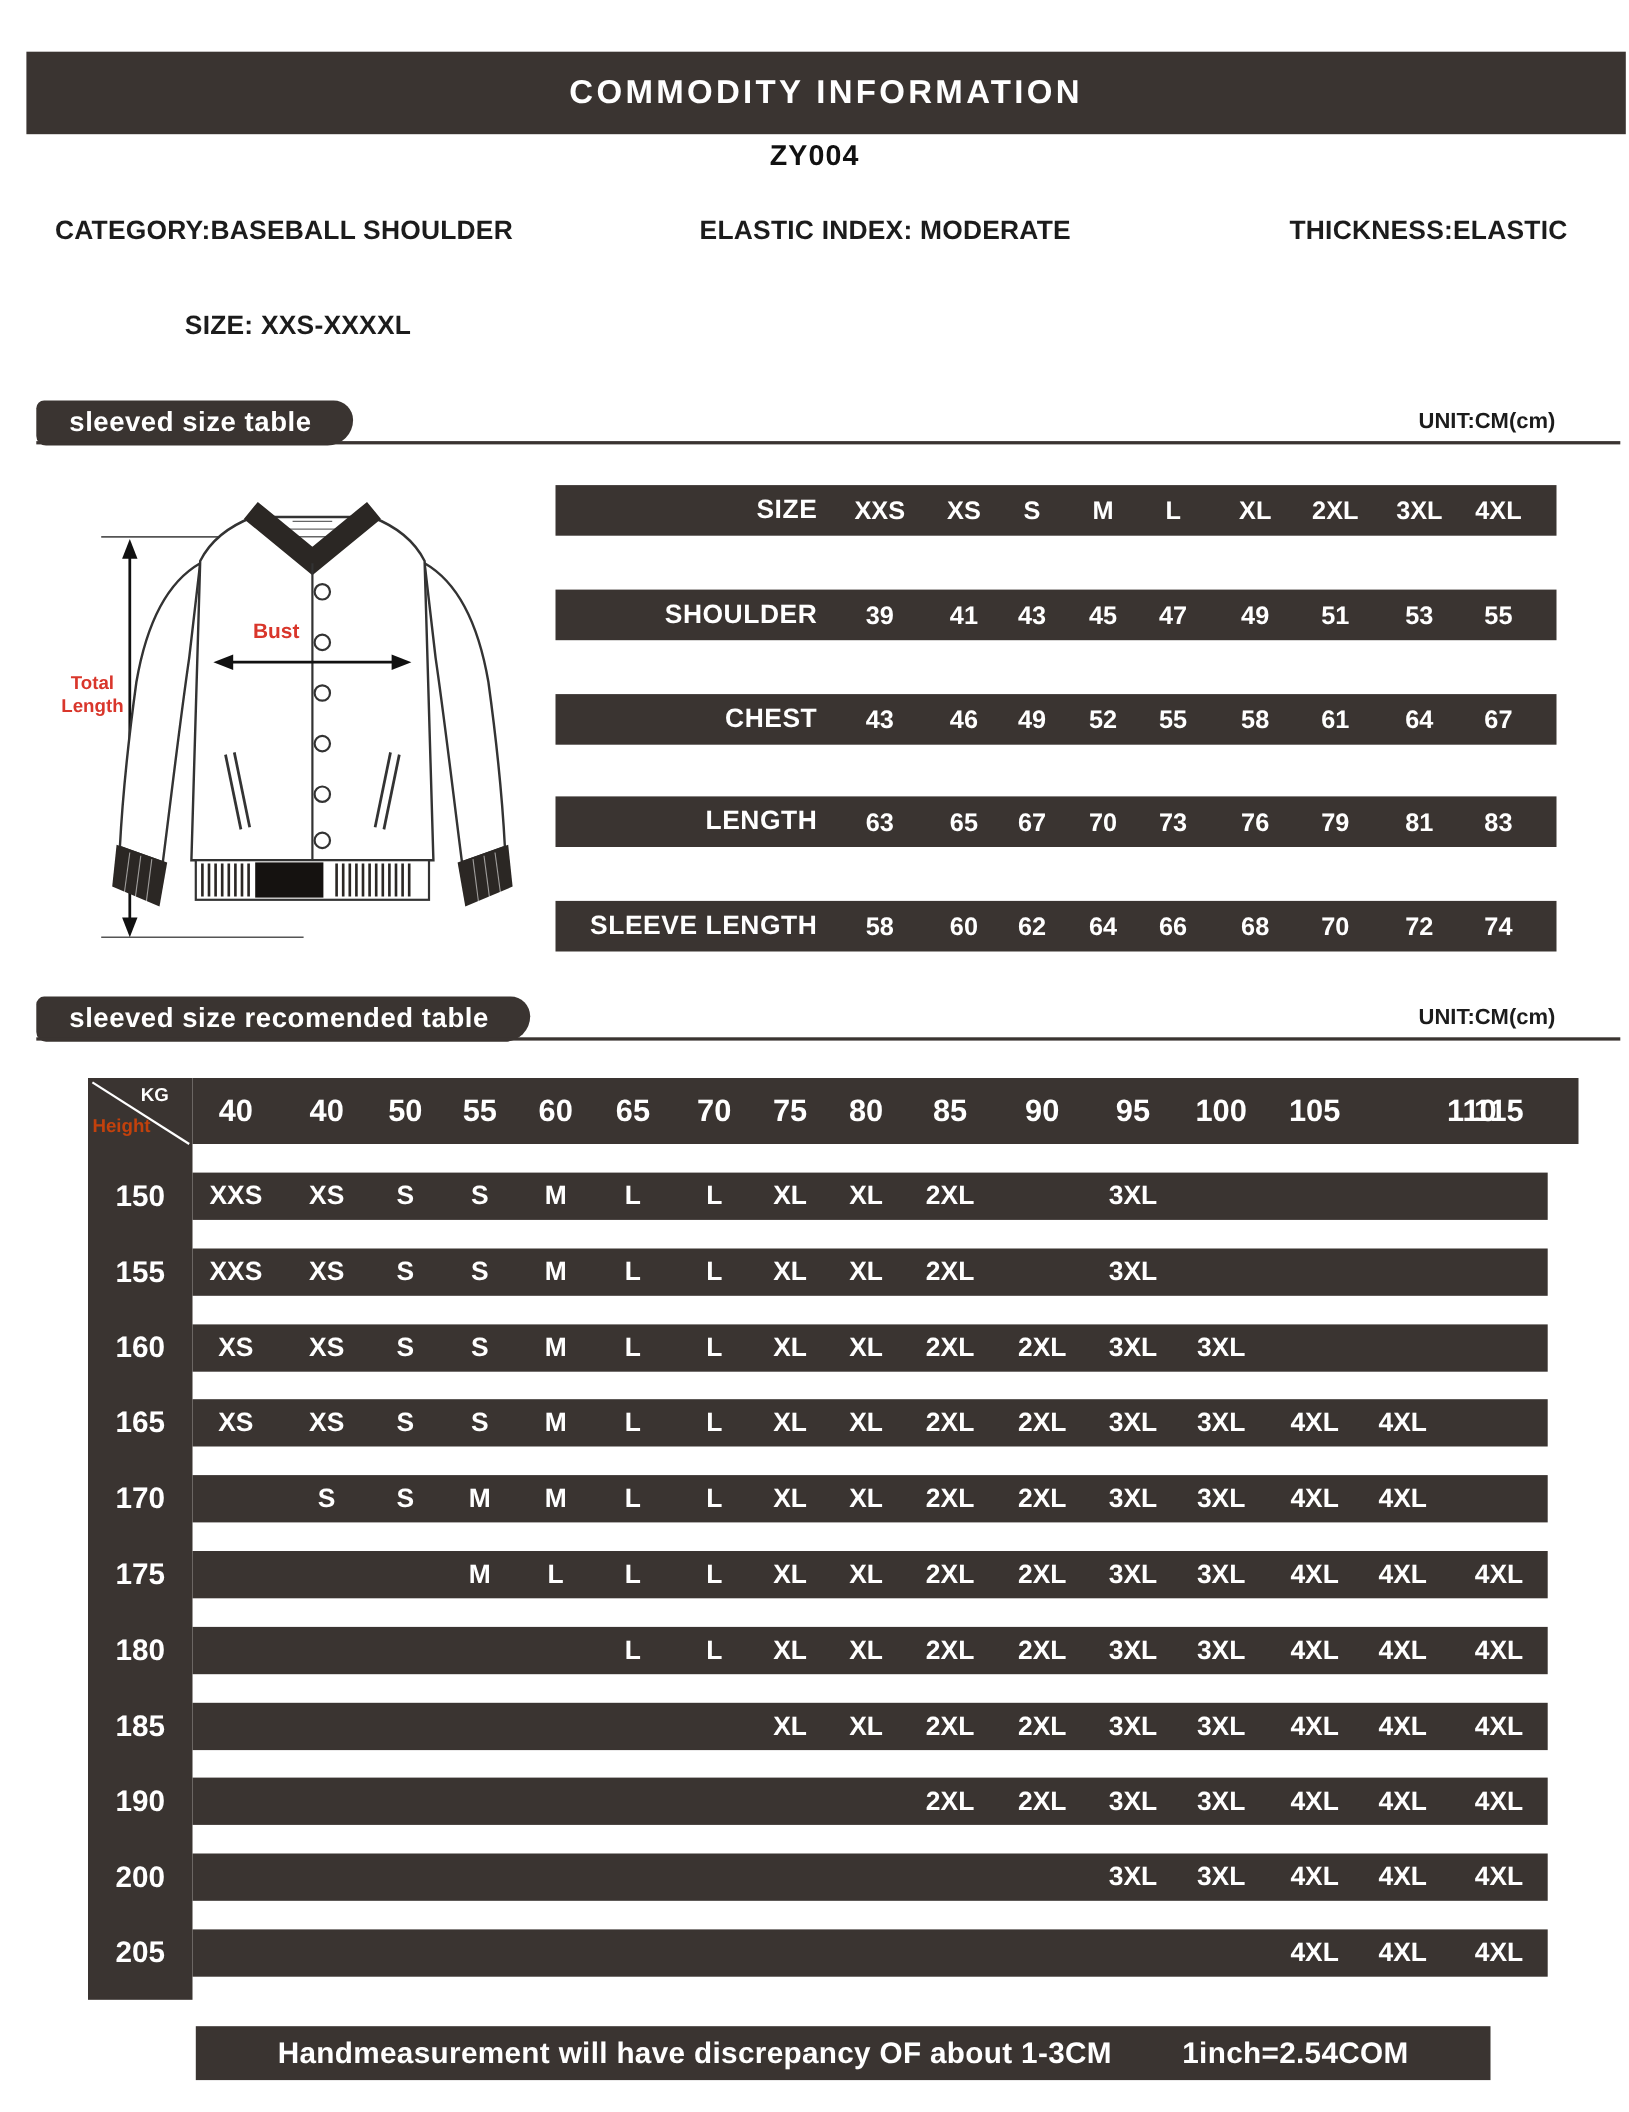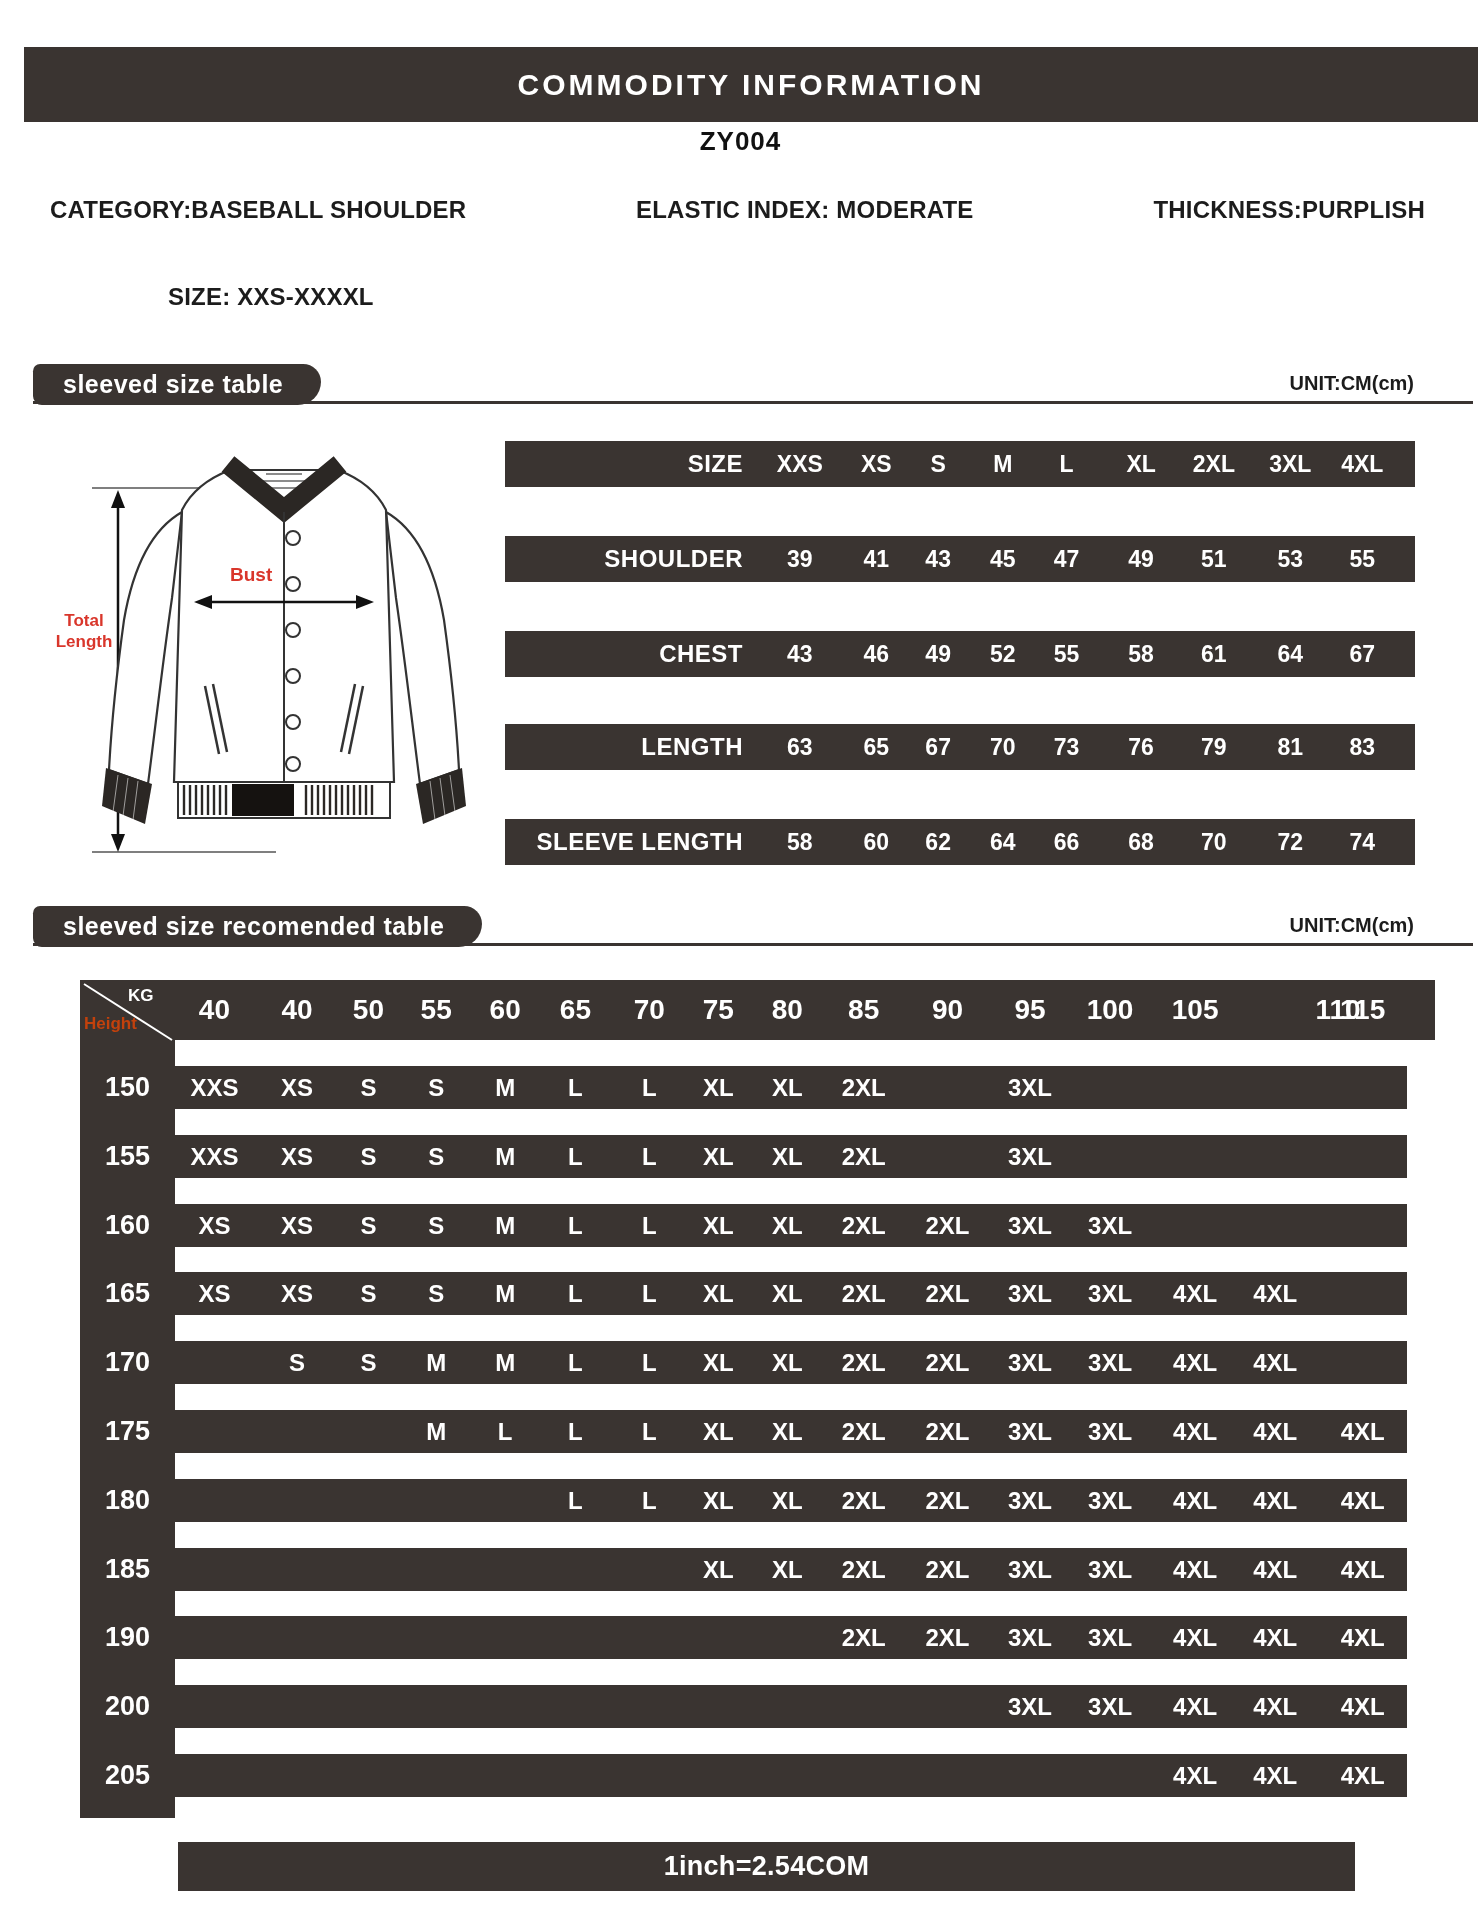--- a/index.html
+++ b/index.html
@@ -68,21 +68,21 @@
 <div class="page">
 
   <div class="topbar">
     <span>COMMODITY INFORMATION</span>
   </div>
 
   <div class="product-code">ZY004</div>
 
   <span class="meta m-category">CATEGORY:BASEBALL SHOULDER</span>
   <span class="meta m-elastic">ELASTIC INDEX: MODERATE</span>
-  <span class="meta m-thick">THICKNESS:PURPLISH</span>
+  <span class="meta m-thick">THICKNESS:ELASTIC</span>
   <span class="meta m-size">SIZE: XXS-XXXXL</span>
 
   <div class="badge badge1">sleeved size table</div>
   <span class="unit unit1">UNIT:CM(cm)</span>
   <div class="rule rule1"></div>
 
   <svg class="diagram-svg" width="436" height="420" viewBox="0 0 436 420">
     <line x1="26" y1="38" x2="232" y2="38" stroke="#555" stroke-width="1.5"></line>
     <line x1="26" y1="402" x2="210" y2="402" stroke="#555" stroke-width="1.5"></line>
     <line x1="52" y1="52" x2="52" y2="392" stroke="#111" stroke-width="2.5"></line>
@@ -386,16 +386,17 @@
       </div>
       <span class="rec-height" style="top: 1754px;">205</span>
       <div class="rec-row" style="top: 1754px;">
         <span class="rec-cell" style="left: 82.8%;">4XL</span>
         <span class="rec-cell" style="left: 89.3%;">4XL</span>
         <span class="rec-cell" style="left: 96.4%;">4XL</span>
       </div>
     </div>
 
   <div class="footerbar">
+    <span>Handmeasurement will have discrepancy OF about 1-3CM</span>
     <span>1inch=2.54COM</span>
   </div>
 
 </div>
 
 </body></html>

